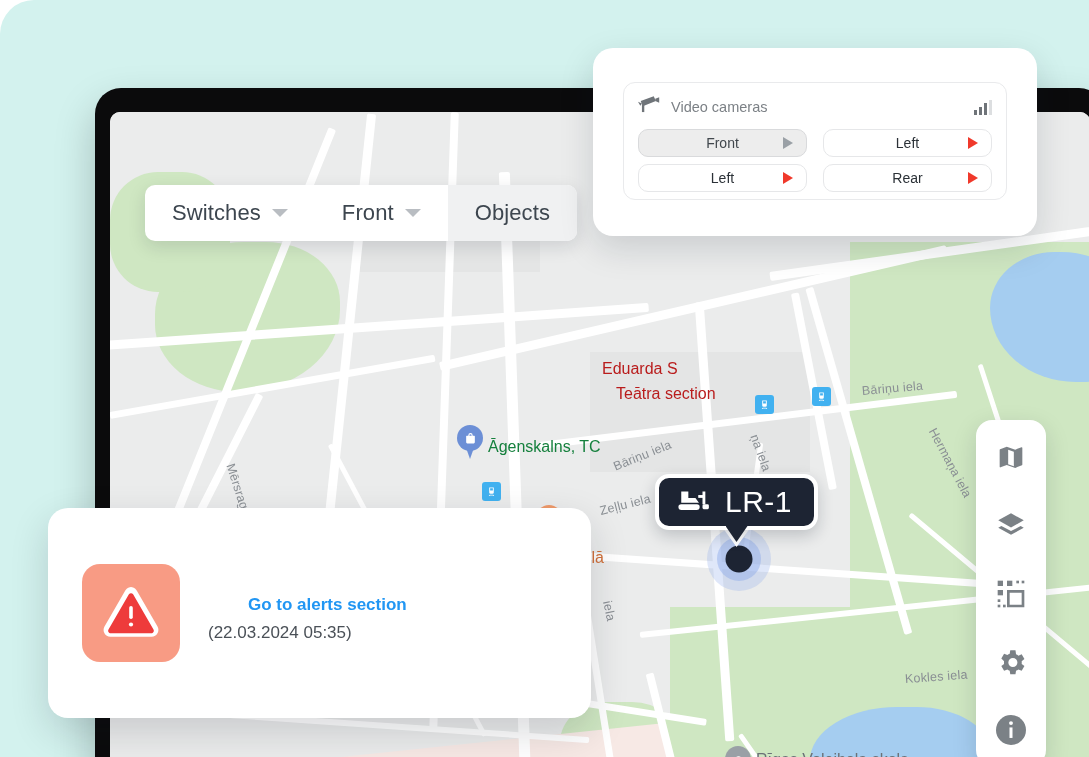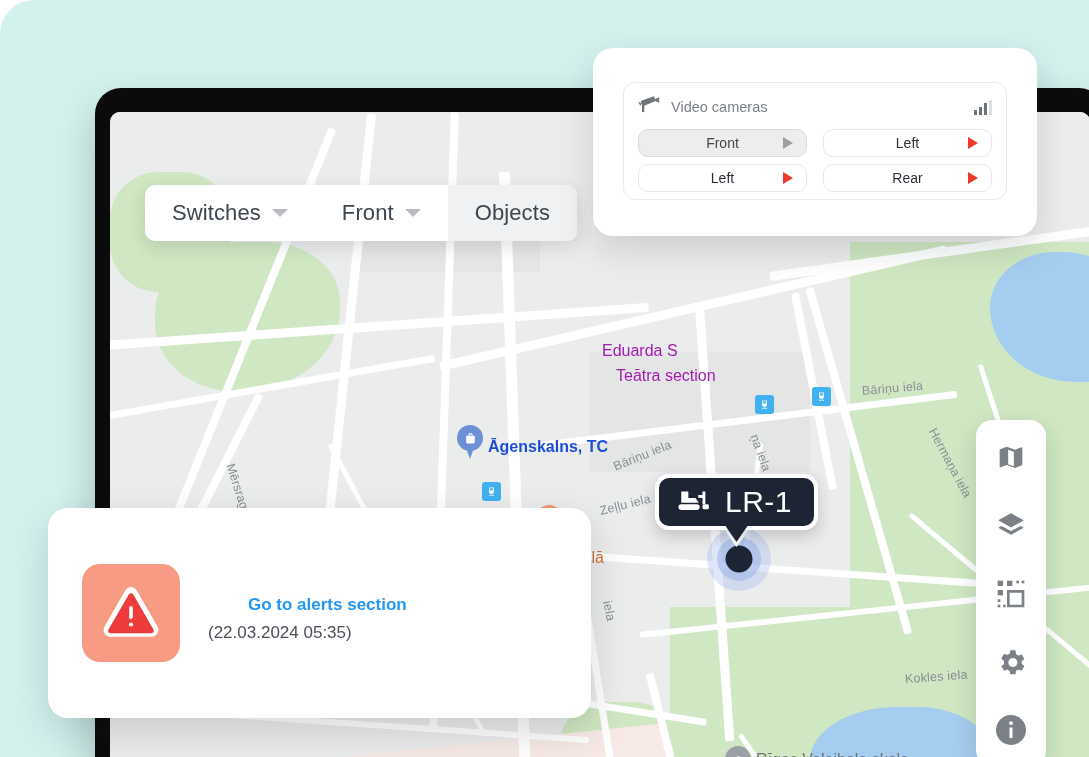--- a/index.html
+++ b/index.html
@@ -84,23 +84,23 @@
     transform-origin: 0 50%;
     font-family: "Liberation Sans", sans-serif;
   }
 
   .poi-label {
     position: absolute;
     white-space: nowrap;
     font-size: 16px;
     font-family: "Liberation Sans", sans-serif;
   }
-  .poi-label.blue  { color: #1d4ed8; font-weight: bold; }
+  .poi-label.blue  { color: #15803d; }
   .poi-label.orange{ color: #d1703b; }
-  .poi-label.teal  { color: #a21caf; }
+  .poi-label.teal  { color: #b91c1c; margin-top: 18px; }
   .poi-label.gray  { color: #6b7177; }
 
   
   .pin {
     position: absolute;
     width: 26px; height: 34px;
   }
   .pin .head {
     position: absolute;
     left: 0; top: 0;

